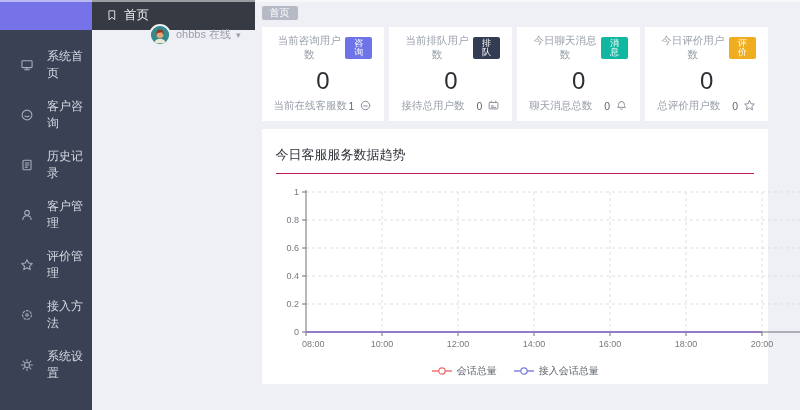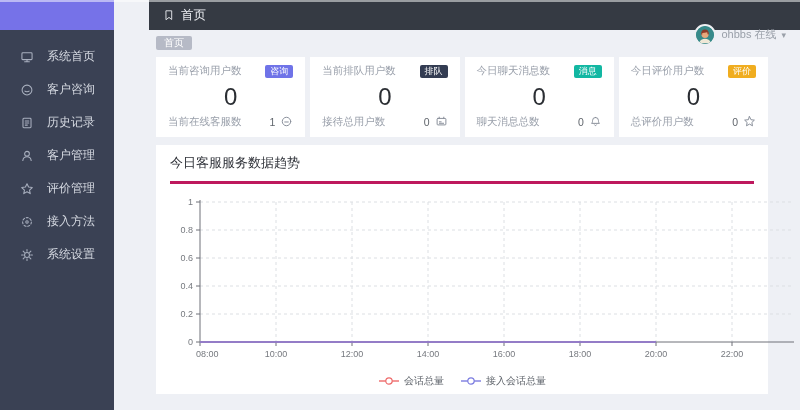--- a/index.html
+++ b/index.html
@@ -7,30 +7,30 @@
   body {
     width:800px; height:410px; overflow:hidden;
     font-family:"Liberation Sans","DejaVu Sans",sans-serif;
     background:#eef0f5;
   }
   .app { display:flex; width:800px; height:410px; position:relative; }
   .top-edge { position:absolute; top:0; left:0; width:800px; height:2px;
     background:rgba(255,255,255,.5); z-index:9; }
 
   
-  .sidebar { width:114px; flex-shrink:0; background:#3a4154; display:flex; flex-direction:column; }
+  .sidebar { width:92px; flex-shrink:0; background:#3a4154; display:flex; flex-direction:column; }
   .logo { height:30px; background:#7672e8; flex-shrink:0; }
   .menu { padding-top:10px; }
   .menu-item { display:flex; align-items:center; gap:13px; padding:8px 0 8px 20px;
     color:#d6dae2; font-size:12px; cursor:pointer; }
   .menu-item .mi-icon { width:14px; height:14px; color:#a9b0bf; display:block; flex-shrink:0; }
   .mi-icon svg, .fi-icon svg { width:100%; height:100%; display:block; }
 
   
-  .main { flex:1; min-width:0; display:flex; flex-direction:column;padding-left:35px; }
+  .main { flex:1; min-width:0; display:flex; flex-direction:row; }
   .topbar { height:30px; flex-shrink:0; background:#353a43; display:flex;
     align-items:center; justify-content:space-between; padding:0 14px; }
   .crumb { display:flex; align-items:center; gap:6px; color:#eceef2; font-size:12.5px; cursor:pointer; }
   .crumb .bm-icon { width:12px; height:12px; color:#eceef2; display:block; }
   .userbox { display:flex; align-items:center; gap:5px; color:#9aa0a9; font-size:11px; cursor:pointer;margin-top:39px; }
   .avatar { width:22px; height:22px; border-radius:50%; overflow:hidden;
     border:2px solid #eef0f3; background:#378a8a; display:block; }
   .avatar svg { width:100%; height:100%; display:block; }
   .caret { font-size:9px; color:#9aa0a9; }
 
@@ -46,22 +46,22 @@
   .card-top { display:flex; justify-content:space-between; align-items:center; }
   .card-label { font-size:10.5px; color:#9aa0ab; }
   .badge { font-size:9px; color:#fff; padding:2px 5px; border-radius:2px; line-height:1; }
   .card-value { font-size:24px; color:#2b2e33; margin:5px 0 4px; font-weight:400; line-height:1.15; }
   .card-foot { display:flex; justify-content:space-between; align-items:center; }
   .foot-label { font-size:10.5px; color:#9aa0ab; }
   .foot-right { display:flex; align-items:center; gap:5px; font-size:10.5px; color:#5f646b; }
   .fi-icon { width:13px; height:13px; color:#878d98; display:block; }
 
   .chart-card { margin-top:8px; padding:9px 0 6px; }
-  .chart-card h2 { margin:0 14px; padding-bottom:9px; font-size:13px; font-weight:400;
-    color:#2e3138; border-bottom:3px solid #be185d; }
+  .chart-card h2 { margin:8px 14px; padding-bottom:9px; font-size:13px; font-weight:400;
+    color:#2e3138; border-bottom:1px solid #be185d; }
   #chart { margin:8px 0 0 12px; }
   .legend { display:flex; justify-content:center; gap:16px; margin-top:0; }
   .legend-item { display:flex; align-items:center; gap:4px; font-size:10px; color:#5f646b; cursor:pointer; }
   .legend-item svg { display:block; }
 </style>
 </head>
 <body>
 
 <div class="app">
   <div class="top-edge"></div>

